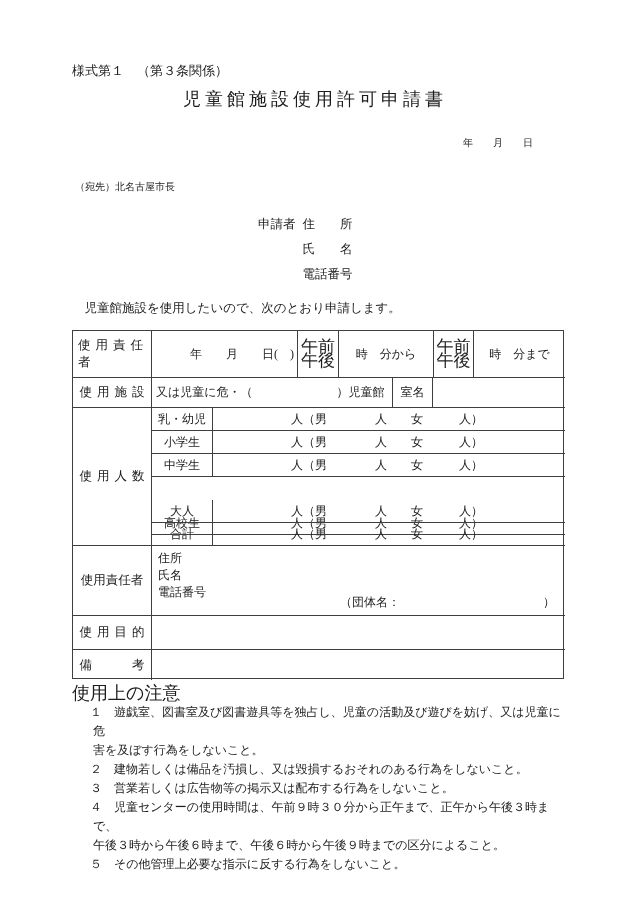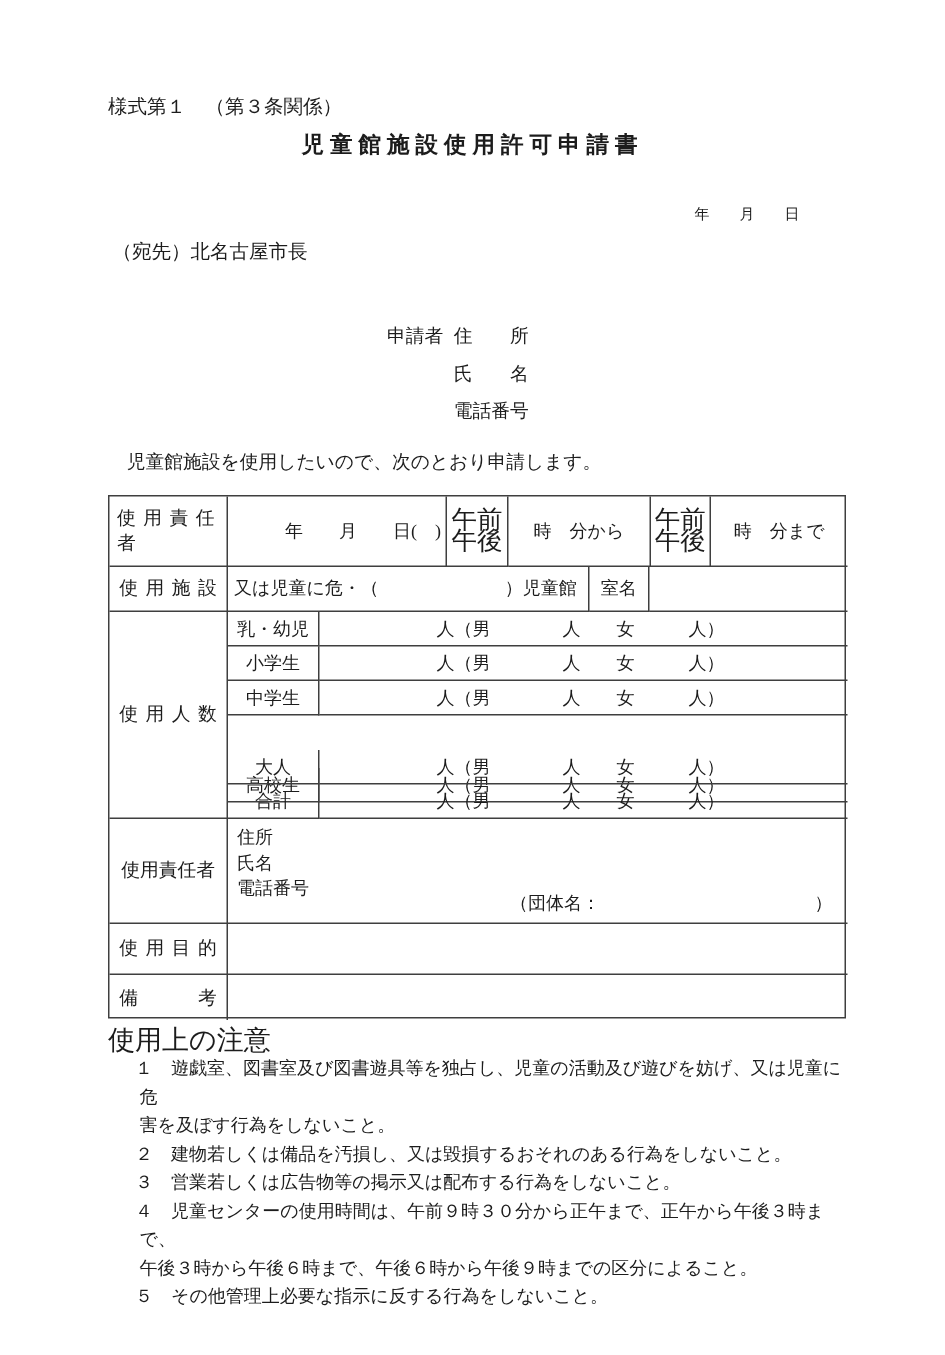--- a/index.html
+++ b/index.html
@@ -8,23 +8,23 @@
     --bg:#ffffff;
   }
   *{margin:0;padding:0;box-sizing:border-box;}
   html,body{background:#fff;}
   body{font-family:"Liberation Serif","DejaVu Serif",serif;color:var(--text);}
   .page{position:relative;width:630px;height:903px;background:var(--bg);overflow:hidden;}
 
   
   .form-number{position:absolute;left:72px;top:62px;font-size:13px;}
   .doc-title{position:absolute;left:0;top:87px;width:100%;text-align:center;
-             font-size:15px;font-weight:bold;letter-spacing:4px;}
+             font-size:18px;font-weight:normal;letter-spacing:4px;}
   .date-line{position:absolute;top:136px;right:97px;font-size:10px;}
-  .addressee{position:absolute;left:75px;top:159px;font-size:13px;}
+  .addressee{position:absolute;left:75px;top:180px;font-size:10px;}
   .applicant{position:absolute;left:258px;top:212px;display:flex;font-size:12.5px;}
   .app-label{line-height:25px;margin-right:7px;}
   .app-fields .app-field{line-height:25px;}
   .intro{position:absolute;left:72px;top:300px;font-size:12.5px;}
 
   
   .form-table{position:absolute;left:72px;top:330px;width:492px;height:349px;
               border:1px solid var(--line);}
   .ft-cell{position:absolute;display:flex;align-items:center;font-size:12px;
            border-right:1px solid var(--line);border-bottom:1px solid var(--line);

